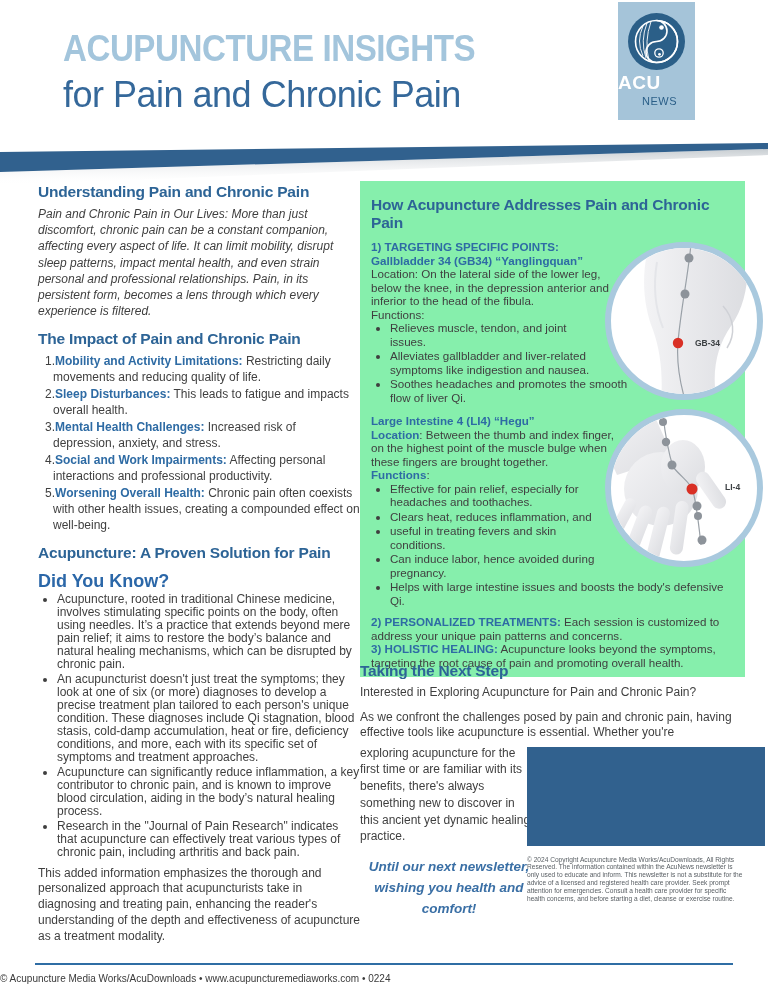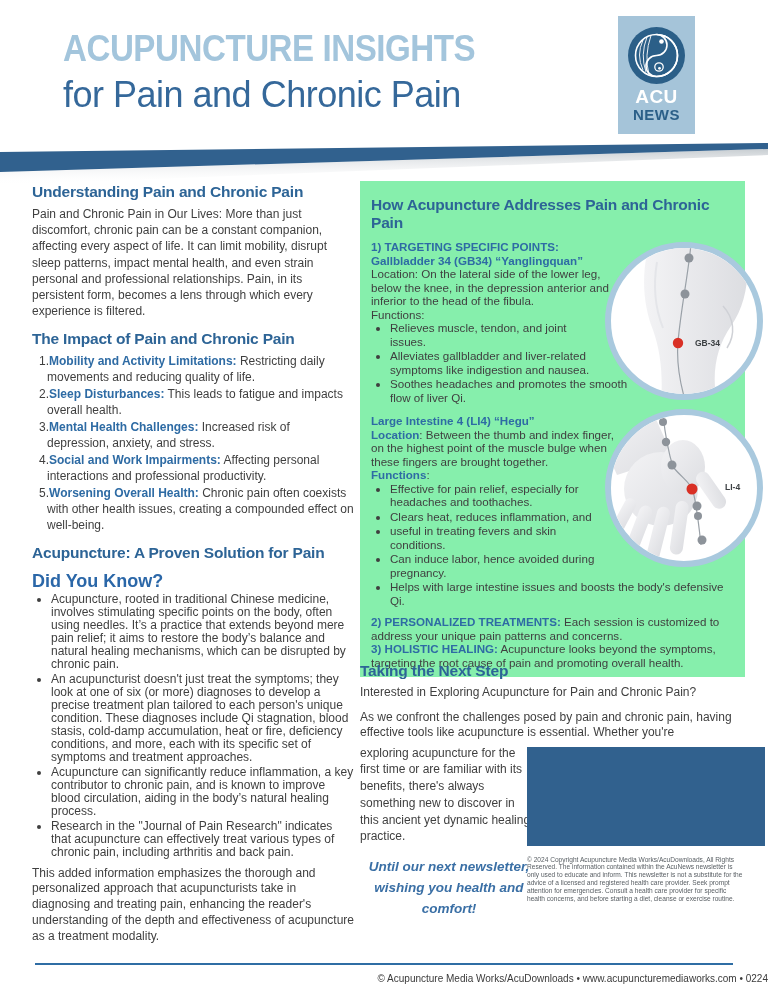--- a/index.html
+++ b/index.html
@@ -6,31 +6,31 @@
   html,body { background:#ffffff; }
   .page {
     position:relative; width:768px; height:1002px; background:#fff; overflow:hidden;
     font-family:"Liberation Sans", sans-serif; color:#3f3f3f;
   }
   
   .titles { position:absolute; left:63px; top:28px; }
   .title1 { font-size:36px; font-weight:bold; color:#a3c5dc; letter-spacing:-0.5px;
             transform:scaleX(0.92); transform-origin:left center; white-space:nowrap; }
   .title2 { font-size:36px; color:#35689a; margin-top:4px; letter-spacing:-0.5px; white-space:nowrap; }
-  .logo { position:absolute; left:618px; top:16px; width:77px; height:118px; background:#a5c4d9; text-align:center; }
+  .logo { position:absolute; left:618px; top:2px; width:77px; height:118px; background:#a5c4d9; text-align:left; }
   .logo-icon { display:block; margin:11px auto 0; width:57px; height:57px; }
   .logo-acu  { color:#ffffff; font-weight:bold; font-size:19px; line-height:21px; margin-top:2px; letter-spacing:0.5px; }
-  .logo-news { color:#2b5f88; font-weight:bold; font-size:15px; line-height:16px; letter-spacing:0.5px; }
+  .logo-news { color:#2b5f88; font-weight:normal; font-size:11px; line-height:16px; letter-spacing:0.5px;margin-left:24px; }
   .band { position:absolute; left:0; top:138px; width:768px; height:52px; display:block; }
   
   .h2 { font-size:15.5px; font-weight:bold; color:#2d6496; letter-spacing:-0.2px; margin:0 0 5px; line-height:18px; }
   .lead { font-weight:bold; color:#2e6ba4; }
   
-  .left-col { position:absolute; left:32px; top:183px; width:322px; font-size:12px; line-height:16.2px; }
-  .left-col .body-p { margin:0; }
+  .left-col { position:absolute; left:38px; top:183px; width:322px; font-size:12px; line-height:16.2px; }
+  .left-col .body-p { margin:0;font-style:italic; }
   .mt { margin-top:11px; }
   .left-col ol { list-style:none; counter-reset:li; margin:3px 0 0; padding:0 0 0 15px; line-height:16px; }
   .left-col ol li { counter-increment:li; text-indent:-8px; margin-bottom:1px; }
   .left-col ol li::before { content:counter(li) "."; }
   .h3 { font-size:18px; font-weight:bold; color:#2b67a8; margin:11px 0 3px; }
   .dyk-list { list-style:disc; padding-left:19px; line-height:13px; }
   .dyk-list li { margin-bottom:2px; }
   .closing { margin-top:7px; line-height:15.8px; }
   
   .panel { position:absolute; left:360px; top:181px; width:385px; min-height:478px;
@@ -52,21 +52,21 @@
   .next-step ul li { margin-bottom:2px; }
   .para1 { margin-top:9px; }
   .wrap-row { position:relative; margin-top:4px; min-height:240px; }
   .para2 { width:172px; line-height:16.8px; }
   .bluebox { position:absolute; left:167px; top:2px; width:238px; height:99px; background:#31618e; }
   .fine { position:absolute; left:167px; top:111px; width:218px; font-size:6.6px; line-height:7.9px; color:#585e63; }
   .signoff { width:178px; margin-top:11px; text-align:center; font-style:italic; font-weight:bold;
              color:#3a6fa5; font-size:13.5px; line-height:21px; }
   
   .footer-line { position:absolute; left:35px; top:963px; width:698px; height:2px; background:#2f6da4; }
-  .footer-text { position:absolute; left:0; top:973px; width:768px; text-align:right; font-size:10px; color:#3a3a3a; }
+  .footer-text { position:absolute; left:0; top:973px; width:768px; text-align:left; font-size:10px; color:#3a3a3a; }
 </style>
 </head>
 <body>
 
 <div class="page">
 
   <header>
     <div class="titles">
       <div class="title1">ACUPUNCTURE INSIGHTS</div>
       <div class="title2">for Pain and Chronic Pain</div>

